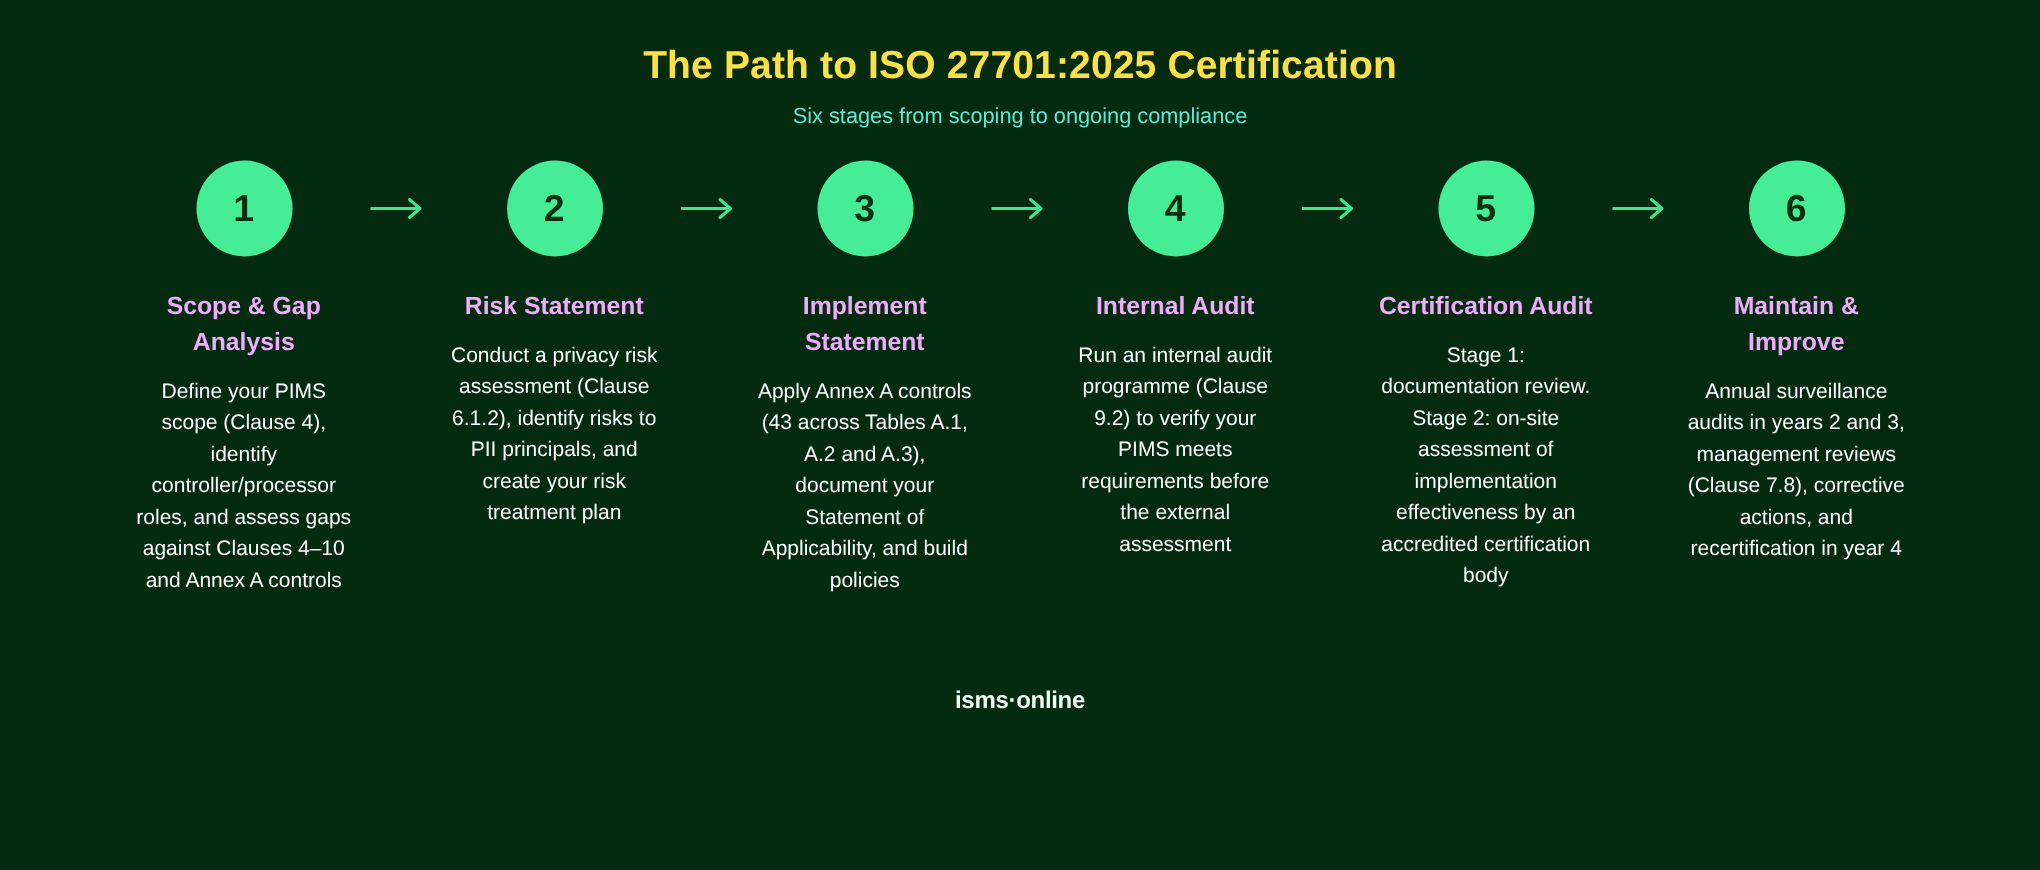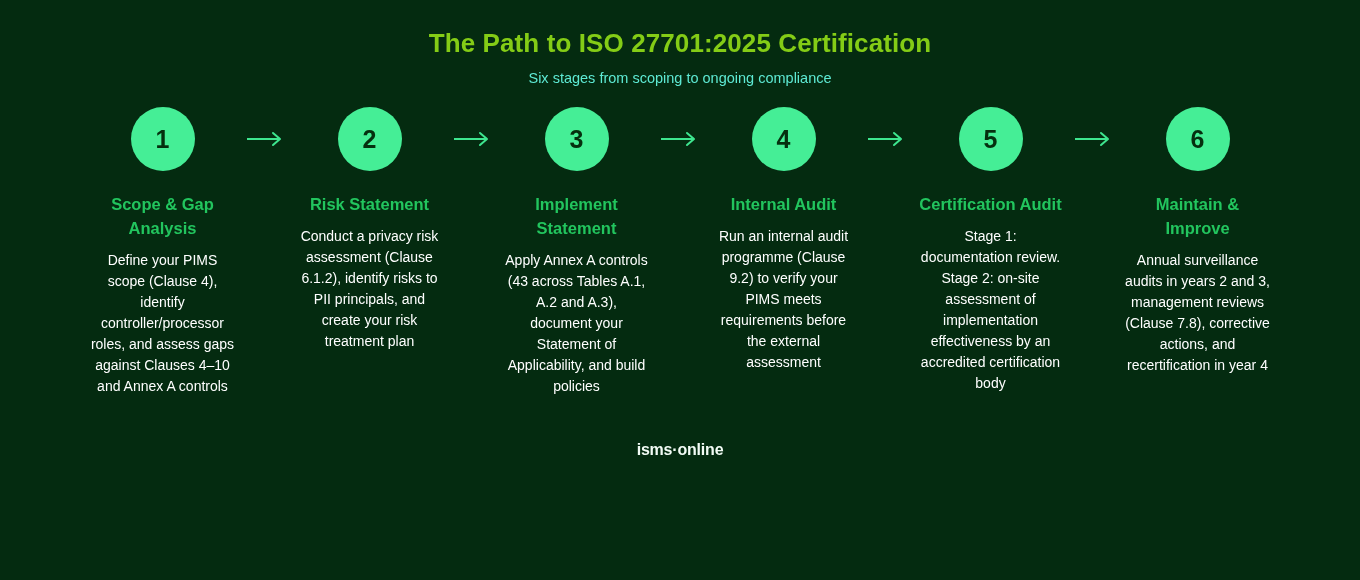--- a/index.html
+++ b/index.html
@@ -24,21 +24,21 @@
 
   
   .header {
     width: 100%;
     text-align: center;
     padding-top: 28px;
   }
   .title {
     font-size: 26px;
     font-weight: bold;
-    color: #84cc16;
+    color: #fde047;
     letter-spacing: 0.1px;
     line-height: 1.2;
     margin: 0;
   }
   .subtitle {
     font-size: 14.5px;
     color: #5eead4;
     margin-top: 10px;
     line-height: 1.3;
   }
@@ -74,21 +74,21 @@
     display: flex;
     align-items: center;
     justify-content: center;
     line-height: 1;
   }
 
   .step-title {
     margin-top: 22px;
     font-size: 16.5px;
     font-weight: bold;
-    color: #22c55e;
+    color: #f0abfc;
     line-height: 1.45;
   }
 
   .step-desc {
     margin-top: 9px;
     font-size: 14px;
     color: #ffffff;
     line-height: 1.5;
   }
 
@@ -100,21 +100,21 @@
     display: flex;
     align-items: center;
     justify-content: center;
     color: #3ee68f;
   }
   .arrow svg { display: block; }
 
   
   .footer {
     position: absolute;
-    top: 441px;
+    top: 459px;
     left: 0;
     width: 1360px;
     text-align: center;
   }
   .logo {
     font-size: 16px;
     font-weight: bold;
     color: #f2fbf5;
     letter-spacing: -0.2px;
   }

